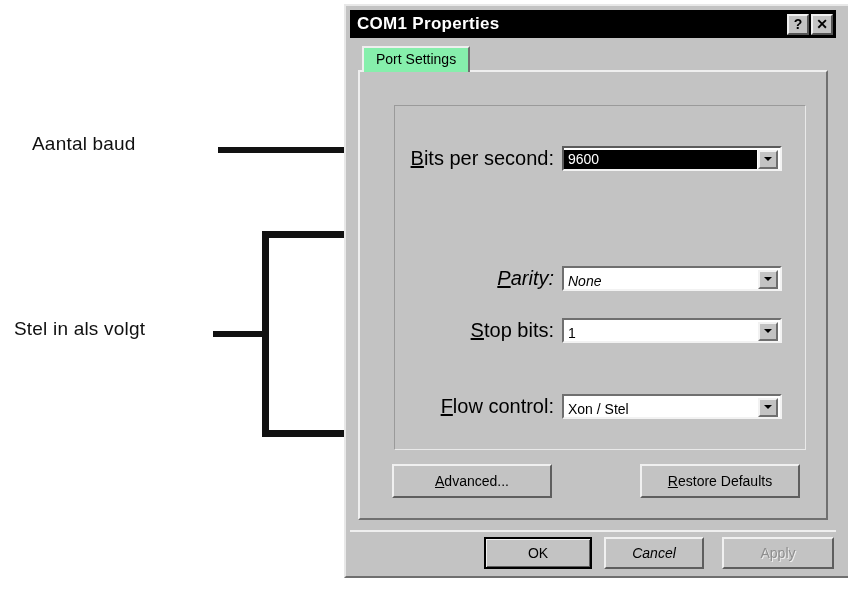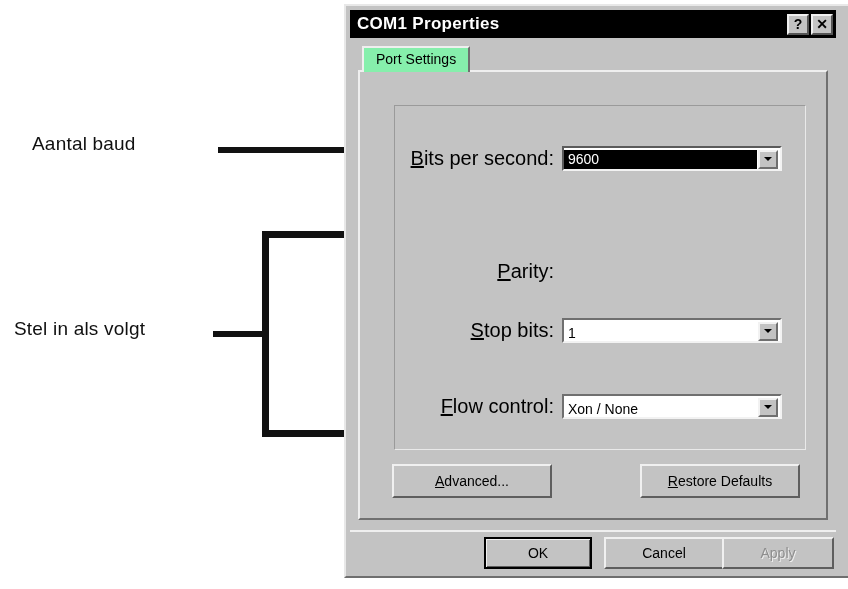--- a/index.html
+++ b/index.html
@@ -273,21 +273,21 @@
   #btn-restore         { left: 640px; top: 464px; width: 160px; height: 34px; }
 
   .buttonbar {
     position: absolute;
     left: 4px; top: 524px;
     width: 486px; height: 46px;
     border-top: 2px solid #efefef;
     box-sizing: border-box;
   }
   #btn-ok     { left: 484px; top: 537px; width: 108px; height: 32px; }
-  #btn-cancel { left: 604px; top: 537px; width: 120px; height: 32px; }
+  #btn-cancel { left: 604px; top: 537px; width: 100px; height: 32px; font-style: italic; }
   #btn-apply  { left: 722px; top: 537px; width: 112px; height: 32px; }
 </style>
 </head>
 <body>
 
 <div class="annot-text" id="annot-baud-label">Aantal baud</div>
 <div class="arrow-shaft"></div>
 <div class="arrow-head"></div>
 
 <div class="annot-text" id="annot-setas-label">Stel in als volgt</div>
@@ -315,38 +315,44 @@
     <div class="field-label"><u>B</u>its per second:</div>
     <div class="combo focused">
       <div class="combo-value">9600</div>
       <div class="combo-arrow">
           <i></i>
         </div>
     </div>
   </div>
 
 
-  <div class="field-row" style="top:252px;">
+  <div class="field-row" style="top:259px;font-style:italic;">
     <div class="field-label"><u>P</u>arity:</div>
+    <div class="combo">
+      <div class="combo-value">None</div>
+      <div class="combo-arrow">
+          <i></i>
+        </div>
+    </div>
   </div>
 
   <div class="field-row" style="top:311px;">
     <div class="field-label"><u>S</u>top bits:</div>
     <div class="combo">
       <div class="combo-value">1</div>
       <div class="combo-arrow">
           <i></i>
         </div>
     </div>
   </div>
 
   <div class="field-row" style="top:387px;">
     <div class="field-label"><u>F</u>low control:</div>
     <div class="combo">
-      <div class="combo-value">Xon / None</div>
+      <div class="combo-value">Xon / Stel</div>
       <div class="combo-arrow">
           <i></i>
         </div>
     </div>
   </div>
 
   <div class="buttonbar"></div>
 </div>
 
 <div class="btn" id="btn-advanced"><u>A</u>dvanced...</div>

